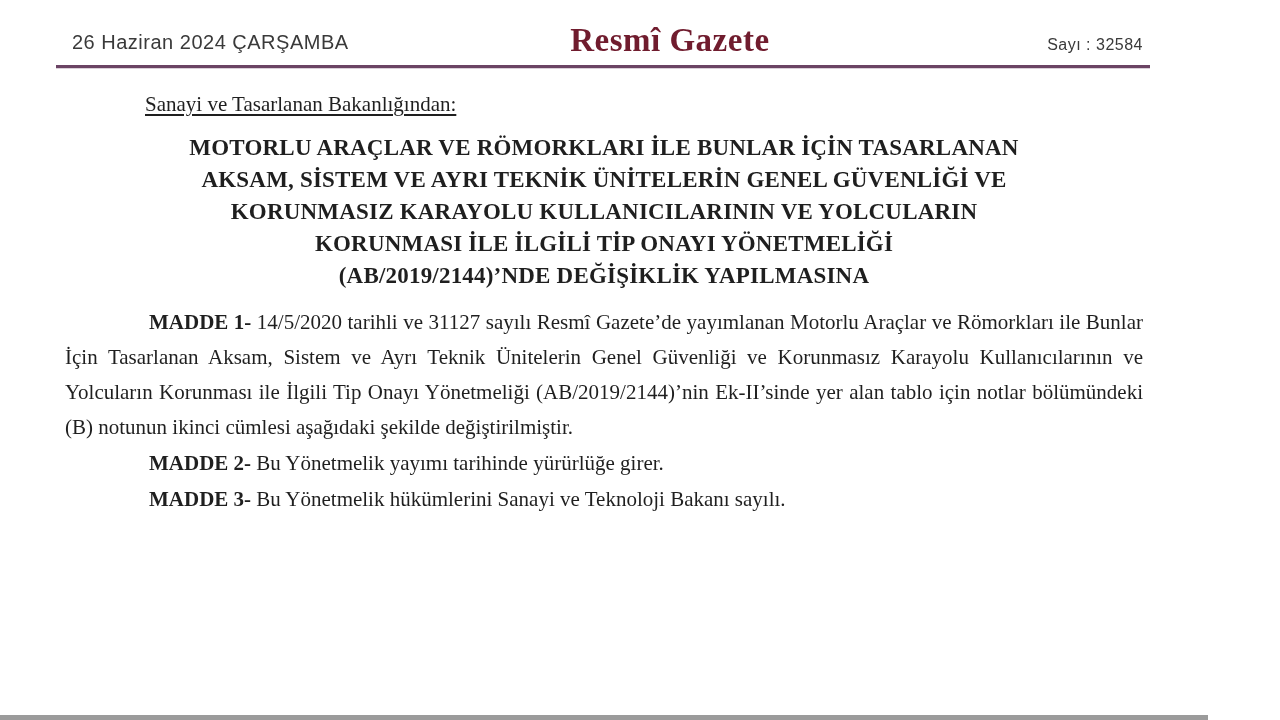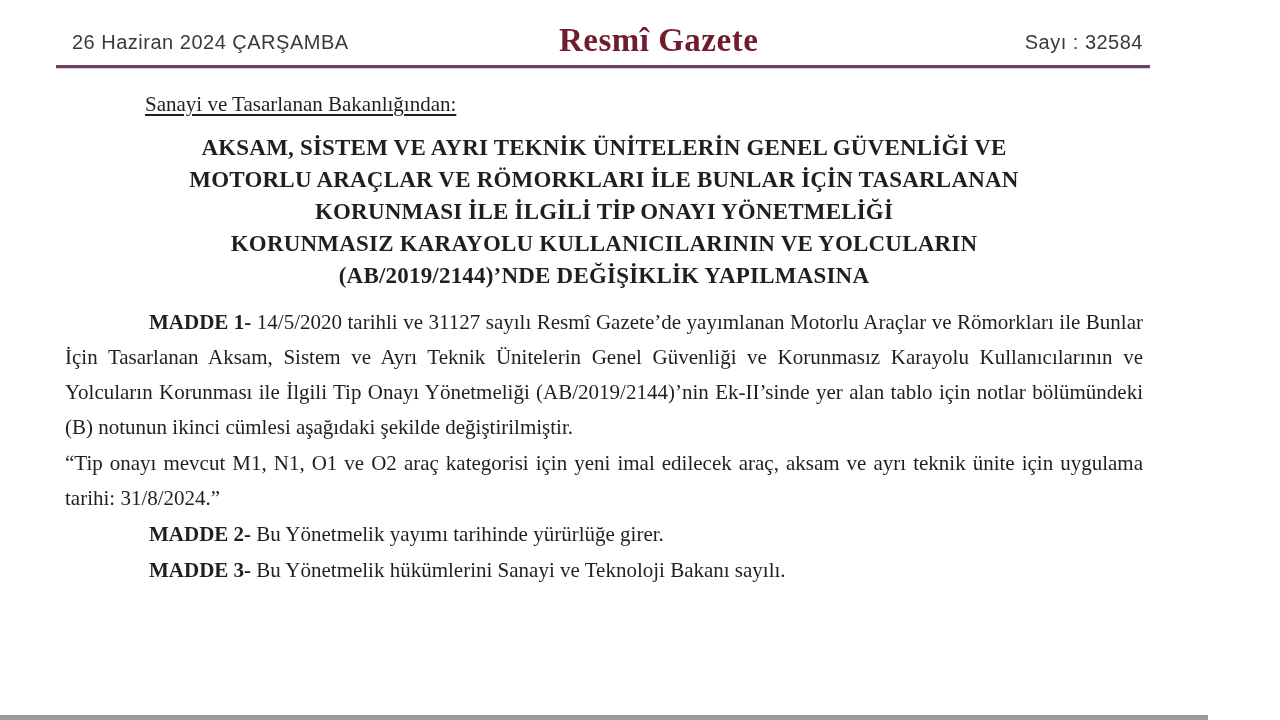--- a/index.html
+++ b/index.html
@@ -31,21 +31,21 @@
   }
   .masthead{
     font-family:"Liberation Serif", serif;
     font-weight:bold;font-size:33px;color:var(--masthead);
     letter-spacing:.5px;line-height:1;
     transform:translateX(-28px);
     margin-top:8px;
   }
   .header-issue{
     font-family:"Liberation Sans", sans-serif;
-    font-size:20px;color:#3a3a3a;letter-spacing:.5px;
+    font-size:16px;color:#3a3a3a;letter-spacing:.5px;
     padding-bottom:3px;
   }
   .header-divider{
     margin:0 58px 0 56px;
     border-top:3px solid var(--rule);
     box-shadow:0 1px 0 rgba(107,68,100,.25);
   }
   
   .section-heading{
     margin-top:15px;text-align:center;
@@ -90,29 +90,28 @@
     <div class="masthead">Resmî Gazete</div>
     <div class="header-issue">Sayı : 32584</div>
   </div>
 
   <div class="header-divider"></div>
 
 
   <div class="ministry-line">Sanayi ve Tasarlanan Bakanlığından:</div>
 
   <div class="regulation-title">
+    <div>MOTORLU ARAÇLAR VE RÖMORKLARI İLE BUNLAR İÇİN TASARLANAN</div>
     <div>AKSAM, SİSTEM VE AYRI TEKNİK ÜNİTELERİN GENEL GÜVENLİĞİ VE</div>
-    <div>MOTORLU ARAÇLAR VE RÖMORKLARI İLE BUNLAR İÇİN TASARLANAN</div>
+    <div>KORUNMASIZ KARAYOLU KULLANICILARININ VE YOLCULARIN</div>
     <div>KORUNMASI İLE İLGİLİ TİP ONAYI YÖNETMELİĞİ</div>
-    <div>KORUNMASIZ KARAYOLU KULLANICILARININ VE YOLCULARIN</div>
     <div>(AB/2019/2144)’NDE DEĞİŞİKLİK YAPILMASINA</div>
   </div>
 
   <div class="doc-body">
     <p class="para-justified para-indent"><span class="article-label">MADDE 1-</span><span> 14/5/2020 tarihli ve 31127 sayılı Resmî Gazete’de yayımlanan Motorlu Araçlar ve Römorkları ile Bunlar İçin Tasarlanan Aksam, Sistem ve Ayrı Teknik Ünitelerin Genel Güvenliği ve Korunmasız Karayolu Kullanıcılarının ve Yolcuların Korunması ile İlgili Tip Onayı Yönetmeliği (AB/2019/2144)’nin Ek-II’sinde yer alan tablo için notlar bölümündeki (B) notunun ikinci cümlesi aşağıdaki şekilde değiştirilmiştir.</span></p>
-    <p class="para-justified">“Tip onayı mevcut M1, N1, O1 ve O2 araç kategorisi için yeni imal edilecek araç, aksam ve ayrı teknik ünite için uygulama tarihi: 31/8/2024.”</p>
     <p class="para-indent"><span class="article-label">MADDE 2-</span><span> Bu Yönetmelik yayımı tarihinde yürürlüğe girer.</span></p>
     <p class="para-indent"><span class="article-label">MADDE 3-</span><span> Bu Yönetmelik hükümlerini Sanayi ve Teknoloji Bakanı sayılı.</span></p>
   </div>
 
   <div class="page-bottom-edge"></div>
 
 </div>
 
 </body></html>

